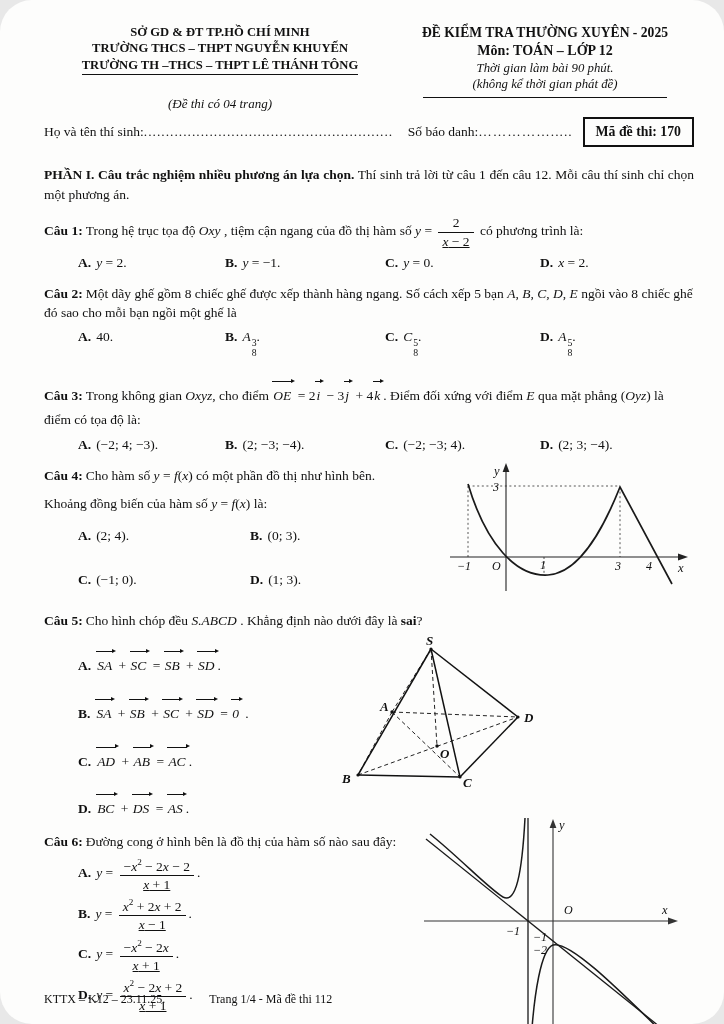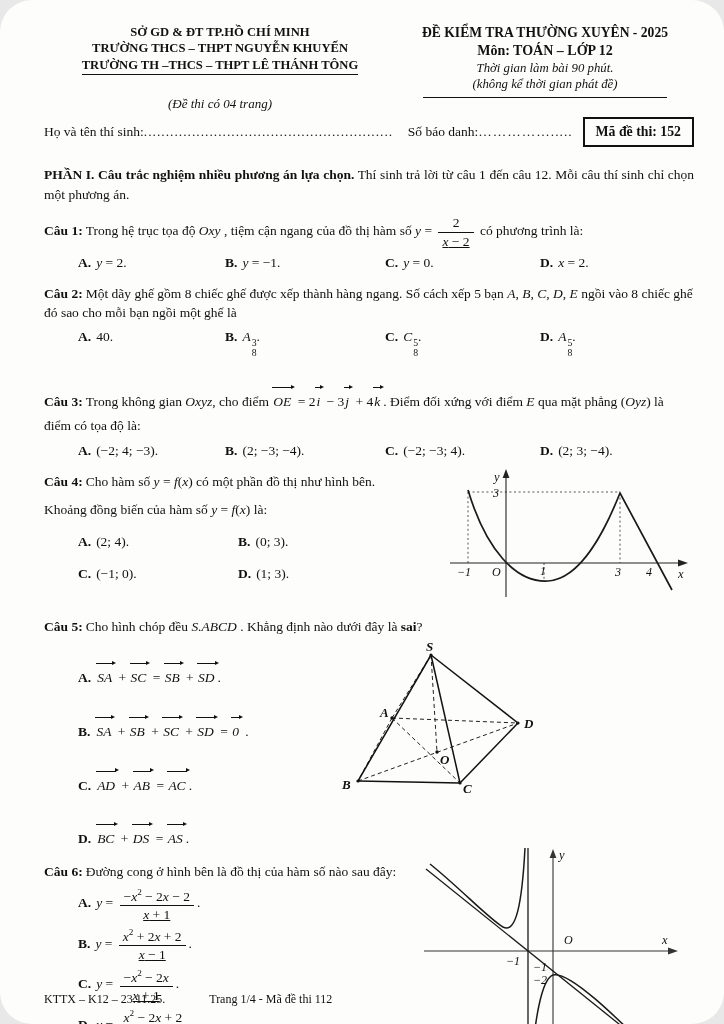--- a/index.html
+++ b/index.html
@@ -35,29 +35,29 @@
   .optrow{display:grid;grid-template-columns:147px 160px 155px 1fr;padding-left:34px;margin-top:4px;}
   .opt .optlab{font-weight:bold;margin-right:5px;}
   .optcol{padding-left:34px;}
   .optcol .opt{display:block;margin-top:9px;}
   
   .frac{display:inline-flex;flex-direction:column;text-align:center;vertical-align:middle;margin:0 3px;line-height:1.15;}
   .frac .fnum{padding:0 4px 1px;border-bottom:1.1px solid #111;display:block;}
   .frac .fden{padding:1px 4px 0;display:block;text-decoration:underline;}
   sup{font-size:0.68em;}
   .ss{display:inline-flex;flex-direction:column;align-items:flex-start;font-size:0.72em;line-height:1.05;vertical-align:-0.5em;margin-left:1px;}
-  .vec{position:relative;display:inline-block;font-style:italic;padding:1px 3px 0 1px;margin-top:20px;}
+  .vec{position:relative;display:inline-block;font-style:italic;padding:1px 3px 0 1px;margin-top:14px;}
   .vec::before{content:"";position:absolute;left:0;right:2px;top:-2px;border-top:1.1px solid #111;}
   .vec::after{content:"";position:absolute;right:-1px;top:-4.4px;width:0;height:0;
     border-left:4.5px solid #111;border-top:2.4px solid transparent;border-bottom:2.4px solid transparent;}
   .vecline{line-height:1.75;}
   
   .q4{position:relative;min-height:134px;}
   .q4 .q4text{width:435px;}
-  .q4 .optgrid{display:grid;grid-template-columns:160px 1fr;width:400px;padding-left:34px;}
+  .q4 .optgrid{display:grid;grid-template-columns:160px 1fr;width:400px;padding-left:34px;gap:12px;}
   .q4 .optgrid .opt{margin-top:12px;}
   .q4 .fig{position:absolute;right:0;top:-6px;}
   .q5{position:relative;min-height:160px;}
   .q5 .fig{position:absolute;left:292px;top:24px;}
   .q6{position:relative;min-height:212px;}
   .q6 .optcol .opt{margin-top:5px;line-height:1.2;}
   .q6 .fig{position:absolute;right:4px;top:-16px;}
   svg text{font-family:"Liberation Serif","DejaVu Serif",serif;font-style:italic;fill:#111;}
   
   .foot{position:absolute;left:44px;right:30px;bottom:16px;display:flex;justify-content:flex-start;font-size:12px;gap:44px;}
@@ -81,21 +81,21 @@
       <div class="t4">(không kể thời gian phát đề)</div>
       <div class="rule"></div>
     </div>
   </div>
 
   <div class="cand">
     <span>Họ và tên thí sinh:</span>
     <span class="dots name-dots">..................................................................</span>
     <span class="sbd">Số báo danh:</span>
     <span class="dots id-dots">…………….....</span>
-    <span class="code-box">Mã đề thi: 152</span>
+    <span class="code-box">Mã đề thi: 170</span>
   </div>
 
   <div class="part1">
     <b>PHẦN I. Câu trắc  nghiệm nhiều phương án lựa chọn.</b><span> Thí sinh trả lời từ câu 1 đến câu 12. Mỗi câu thí sinh chỉ chọn một phương án.</span>
   </div>
 
   <div class="q">
     <div>
       <span class="qlab">Câu 1:</span><span>Trong hệ trục tọa độ <span class="it">Oxy</span> , tiệm cận ngang của đồ thị hàm số  <span class="it">y</span> = <span class="frac">
             <span class="fnum">2</span>

